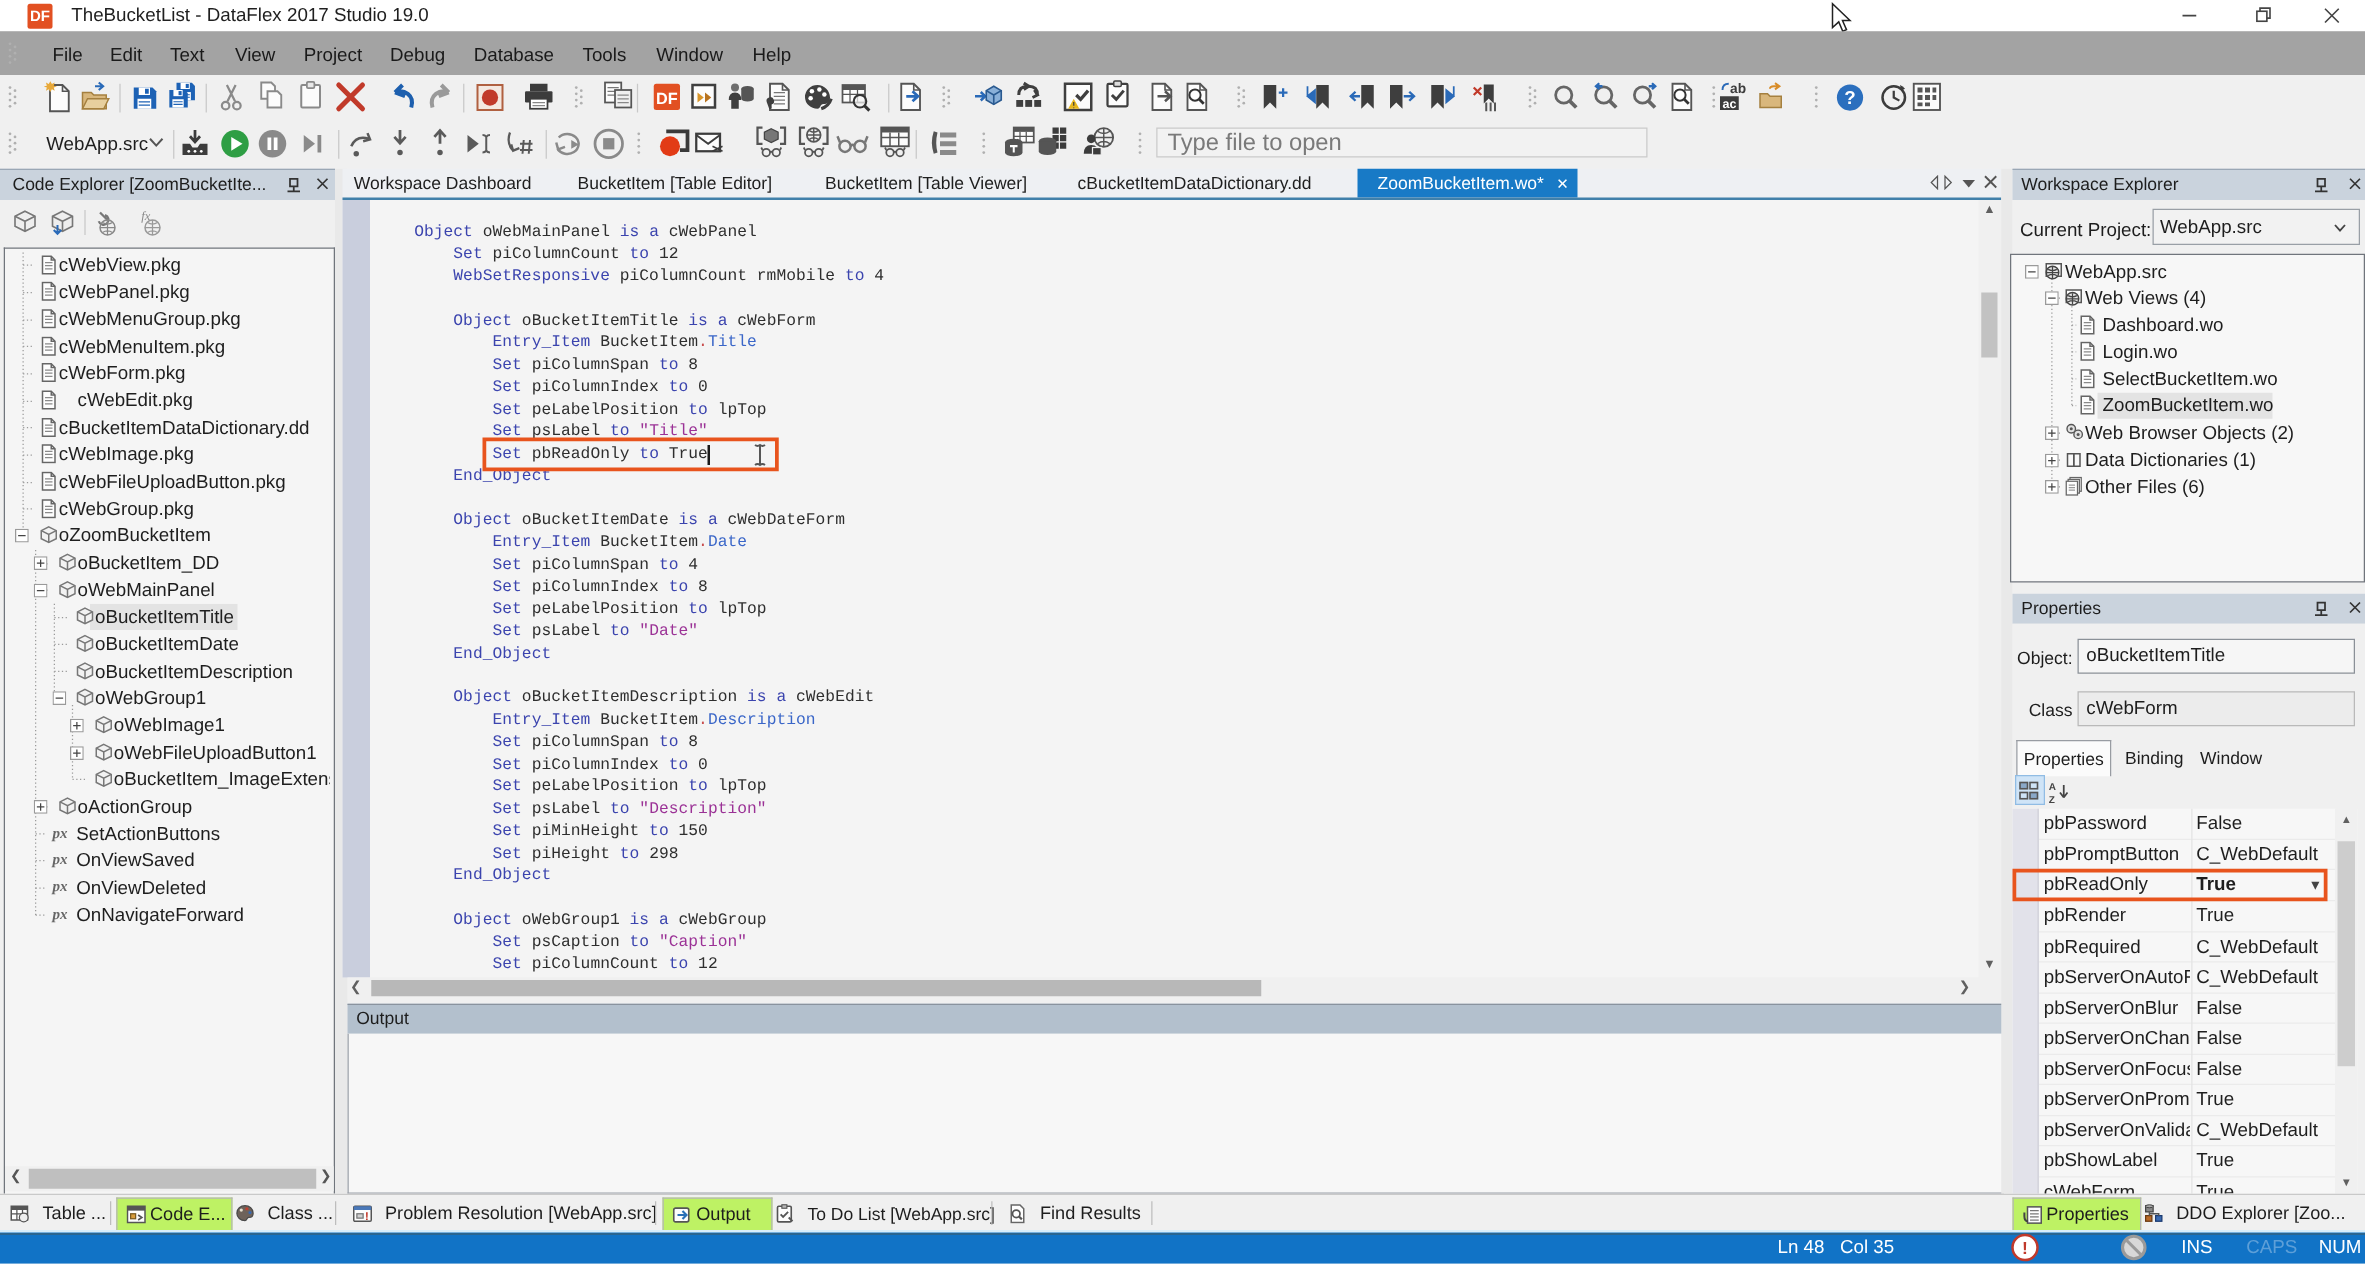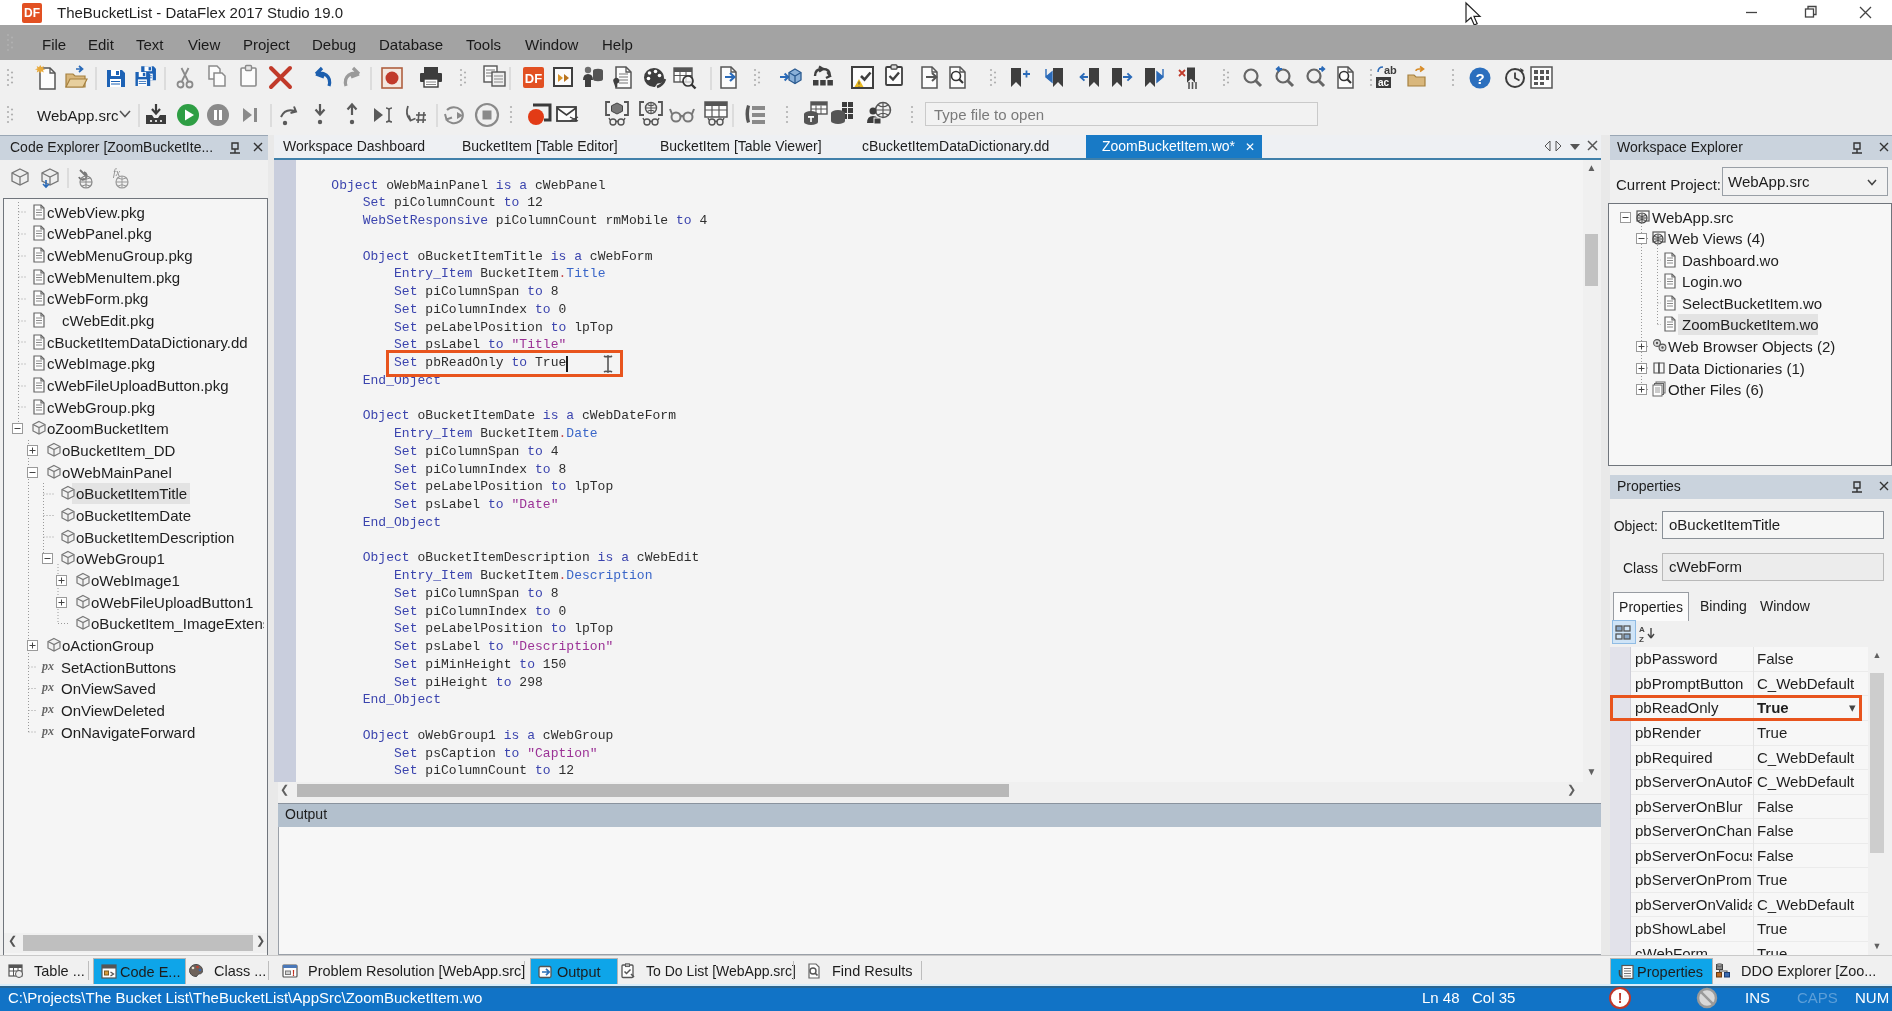--- a/index.html
+++ b/index.html
@@ -15,21 +15,21 @@
 #title { left:57px; top:3px; font-size:15px; color:#1f1f1f; line-height:20px; }
 
 
 #menubar { left:0; top:25px; width:1892px; height:35px; background:#a3a3a3; }
 .mi { position:absolute; top:2px; height:35px; line-height:35px; font-size:15px; color:#1a1a1a; }
 
 
 #tb1 { left:0; top:60px; width:1892px; height:37px; background:#f0f0f0; }
 #tb2 { left:0; top:97px; width:1892px; height:36px; background:#f0f0f0; }
 
-#searchbox { left:925px; top:102px; width:393px; height:24px; background:#f2f2f2; border:1px solid #cacaca; font-size:15px; color:#7a7a7a; line-height:24px; padding-left:8px; }
+#searchbox { left:925px; top:102px; width:393px; height:24px; background:#f2f2f2; border:1px solid #cacaca; font-size:19px; color:#7a7a7a; line-height:24px; padding-left:8px; }
 
 
 #lp-hdr { left:0; top:135px; width:268px; height:25px; background:#cad3dd; border-top:1px solid #9aa7b5; }
 #lp-title { left:10px; top:139px; font-size:14px; color:#1d1d1d; }
 #lp-tools { left:0; top:160px; width:268px; height:38px; background:#f0f0f0; }
 #lp-tree { left:3px; top:198px; width:265px; height:757px; background:#f5f5f5; border:1px solid #70757c; border-bottom:none; }
 
 
 #splitL { left:268px; top:135px; width:10px; height:820px; background:#e9e9e9; }
 #tabbar { left:274px; top:135px; width:1327px; height:23px; background:#eef0f3; }
@@ -78,21 +78,21 @@
 .prow { position:absolute; left:21px; width:237px; height:24.55px; border-bottom:1px solid #ebebeb; }
 .chev { position:absolute; left:218px; top:0; font-size:13px; color:#444; line-height:24px; }
 .pname { position:absolute; left:4px; top:0; width:117px; height:24px; font-size:15px; color:#1e1e1e; line-height:24px; overflow:hidden; white-space:nowrap; }
 .pval { position:absolute; left:126px; top:0; font-size:15px; color:#1e1e1e; line-height:24px; white-space:nowrap; }
 #gvline { left:1753px; top:647px; width:1px; height:308px; background:#e4e4e4; }
 #gsb { left:1868px; top:647px; width:18px; height:308px; background:#f0f0f0; }
 
 
 #btabs { left:0; top:955px; width:1892px; height:29px; background:#f0f0f0; border-top:1px solid #c9c9c9; }
 .btab { position:absolute; top:2px; height:27px; font-size:14.5px; color:#1d1d1d; line-height:26px; white-space:nowrap; }
-.btab.act { background:#0ea5e9; border:1px solid #b5b5b5; border-bottom:none; }
+.btab.act { background:#bef264; border:1px solid #b5b5b5; border-bottom:none; }
 .bi { position:absolute; left:0px; top:5px; width:16px; height:16px; }
 
 
 #statusbar { left:0; top:984px; width:1892px; height:27px; background:#1173c6; border-top:2px solid #d8edfa; box-shadow:inset 0 2px 0 #2a6590; color:#fff; font-size:15px; }
 .sb { position:absolute; top:987px; line-height:21px; color:#fff; font-size:15px; }
 
 
 .trow { position:absolute; left:4px; width:260px; height:21.5px; overflow:hidden; }
 .trow .ti { position:absolute; top:2px; width:16px; height:16px; }
 .trow .tb { position:absolute; top:5px; width:11px; height:11px; }
@@ -1338,21 +1338,20 @@
           <use href="#bddo"></use>
         </svg><span style="margin-left:26px">DDO Explorer [Zoo...</span></div>
   <div style="position:absolute; left:88px; top:5px; width:1px; height:19px; background:#bdbdbd"></div>
   <div style="position:absolute; left:268px; top:5px; width:1px; height:19px; background:#bdbdbd"></div>
   <div style="position:absolute; left:524px; top:5px; width:1px; height:19px; background:#bdbdbd"></div>
   <div style="position:absolute; left:793px; top:5px; width:1px; height:19px; background:#bdbdbd"></div>
   <div style="position:absolute; left:921px; top:5px; width:1px; height:19px; background:#bdbdbd"></div>
 </div>
 
 <div class="ab" id="statusbar"></div>
-<div class="sb" style="left:8px">C:\Projects\The Bucket List\TheBucketList\AppSrc\ZoomBucketItem.wo</div>
 <div class="sb" style="left:1422px">Ln 48</div>
 <div class="sb" style="left:1472px">Col 35</div>
 <div class="sb" style="left:1745px">INS</div>
 <div class="sb" style="left:1797px; color:#5d9fd8">CAPS</div>
 <div class="sb" style="left:1855px">NUM</div>
 <svg class="ab" style="left:1608px; top:986px" width="24" height="24" viewBox="0 0 24 24">
       <circle cx="12" cy="12" r="10" fill="#fff" stroke="#c0392b" stroke-width="2"></circle>
       <text x="12" y="17" text-anchor="middle" font-size="14" font-weight="bold" fill="#c0392b" font-family="Liberation Sans">!</text>
     </svg>
 <svg class="ab" style="left:1695px; top:986px" width="24" height="24" viewBox="0 0 24 24">

